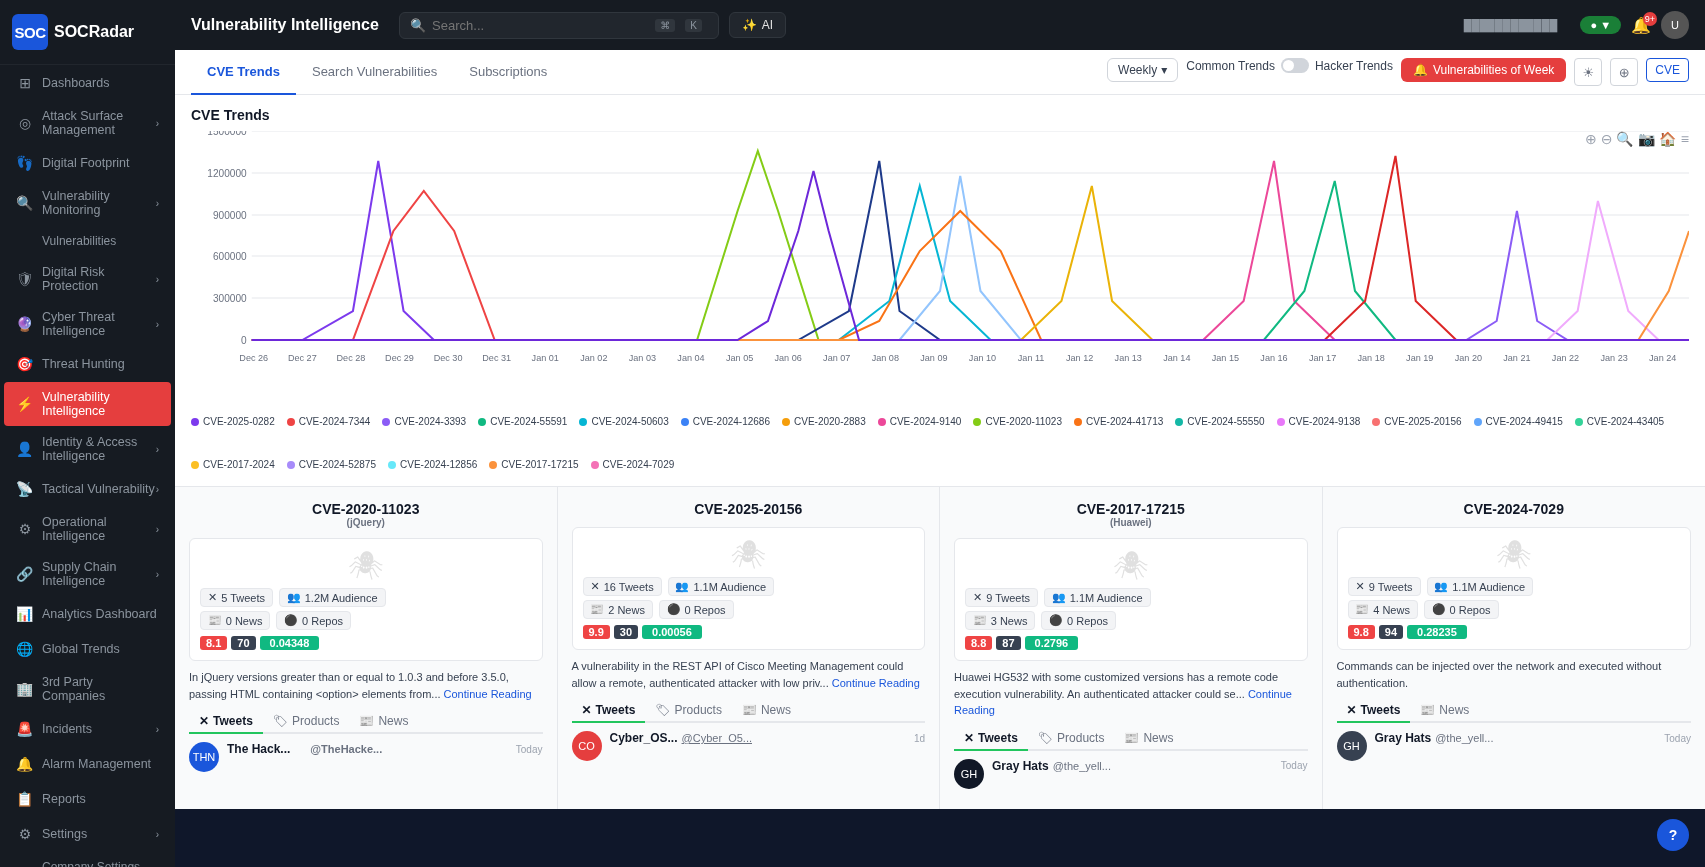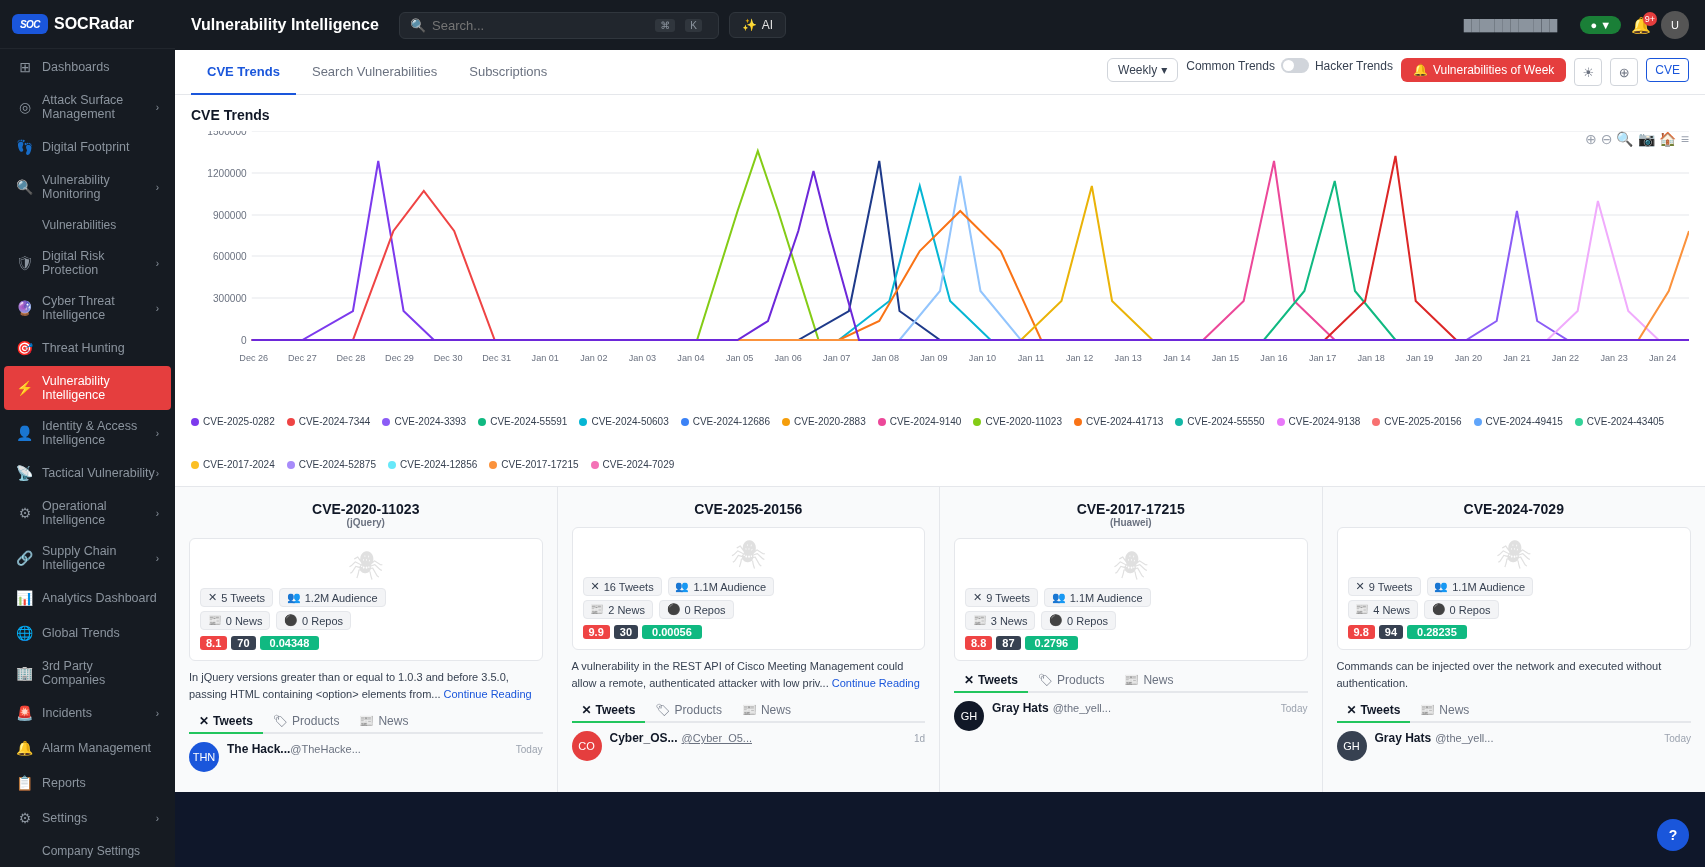--- a/index.html
+++ b/index.html
@@ -1,21 +1,21 @@
 <!DOCTYPE html>
 <html><head>
   <meta charset="utf-8">
   <style>
     * { box-sizing: border-box; margin: 0; padding: 0; }
     body { font-family: -apple-system, BlinkMacSystemFont, 'Segoe UI', sans-serif; background: #0d1117; color: #e0e0e0; display: flex; height: 867px; overflow: hidden; font-size: 13px; }
 
     
     .sidebar { width: 175px; background: #161b22; display: flex; flex-direction: column; height: 100%; overflow-y: auto; flex-shrink: 0; }
     .sidebar-logo { display: flex; align-items: center; padding: 14px 12px; border-bottom: 1px solid #21262d; }
-    .logo-box { background: #1a56db; border-radius: 6px; width: 36px; height: 20px; display: flex; align-items: center; justify-content: center; font-weight: 900; font-size: 10px; color: #fff; letter-spacing: -0.5px; flex-shrink: 0; font-style: italic; }
+    .logo-box { background: #1a56db; border-radius: 6px; width: 36px; height: 36px; display: flex; align-items: center; justify-content: center; font-weight: 900; font-size: 15px; color: #fff; letter-spacing: -0.5px; flex-shrink: 0; }
     .logo-text { color: #fff; font-weight: 700; font-size: 16px; margin-left: 6px; }
     .sidebar-item { display: flex; align-items: center; padding: 8px 12px; cursor: pointer; color: #8b949e; font-size: 12.5px; border-radius: 4px; margin: 1px 4px; position: relative; }
     .sidebar-item.active { background: #e53e3e; color: #fff; }
     .sidebar-item .s-icon { width: 18px; height: 18px; margin-right: 8px; display: flex; align-items: center; justify-content: center; font-size: 14px; flex-shrink: 0; }
     .sidebar-item .chevron { margin-left: auto; font-size: 10px; }
     .sidebar-item-sub { padding-left: 38px; font-size: 12px; }
 
     
     .main { flex: 1; display: flex; flex-direction: column; overflow: hidden; background: #f0f2f5; }
 
@@ -472,21 +472,21 @@
     <div class="card-tab ">
       <span>📰</span>
       <span>News</span>
     </div>
             </div>
     <div class="tweet-item">
       <div class="tweet-avatar" style="background:#1a56db">THN</div>
       <div class="tweet-body">
         <div style="display:flex; align-items:center;">
           <span class="tweet-name">The Hack...</span>
-          <span class="tweet-handle" style="margin-left:0;">@TheHacke...</span>
+          <span class="tweet-handle" style="margin-left:20px;font-weight:bold;">@TheHacke...</span>
           <span class="tweet-time">Today</span>
         </div>
       </div>
     </div>
   </div>
           <div class="cve-card">
     <div class="cve-card-header">
       <div class="cve-card-id">CVE-2025-20156</div>
 
     </div>
@@ -548,20 +548,23 @@
       <div class="stats-row">
         <div class="stat-badge"><span>📰</span> 3 News</div>
         <div class="stat-badge"><span>⚫</span> 0 Repos</div>
       </div>
       <div class="scores-row">
         <span class="score-red">8.8</span>
         <span class="score-gray">87</span>
         <span class="score-green">0.2796</span>
       </div>
     </div>
+    <div class="cve-desc">
+      Huawei HG532 with some customized versions has a remote code execution vulnerability. An authenticated attacker could se... <a href="#">Continue Reading</a>
+    </div>
     <div class="card-tabs">
     <div class="card-tab active">
       <span>✕</span>
       <span>Tweets</span>
     </div>
     <div class="card-tab ">
       <span>🏷</span>
       <span>Products</span>
     </div>
     <div class="card-tab ">

